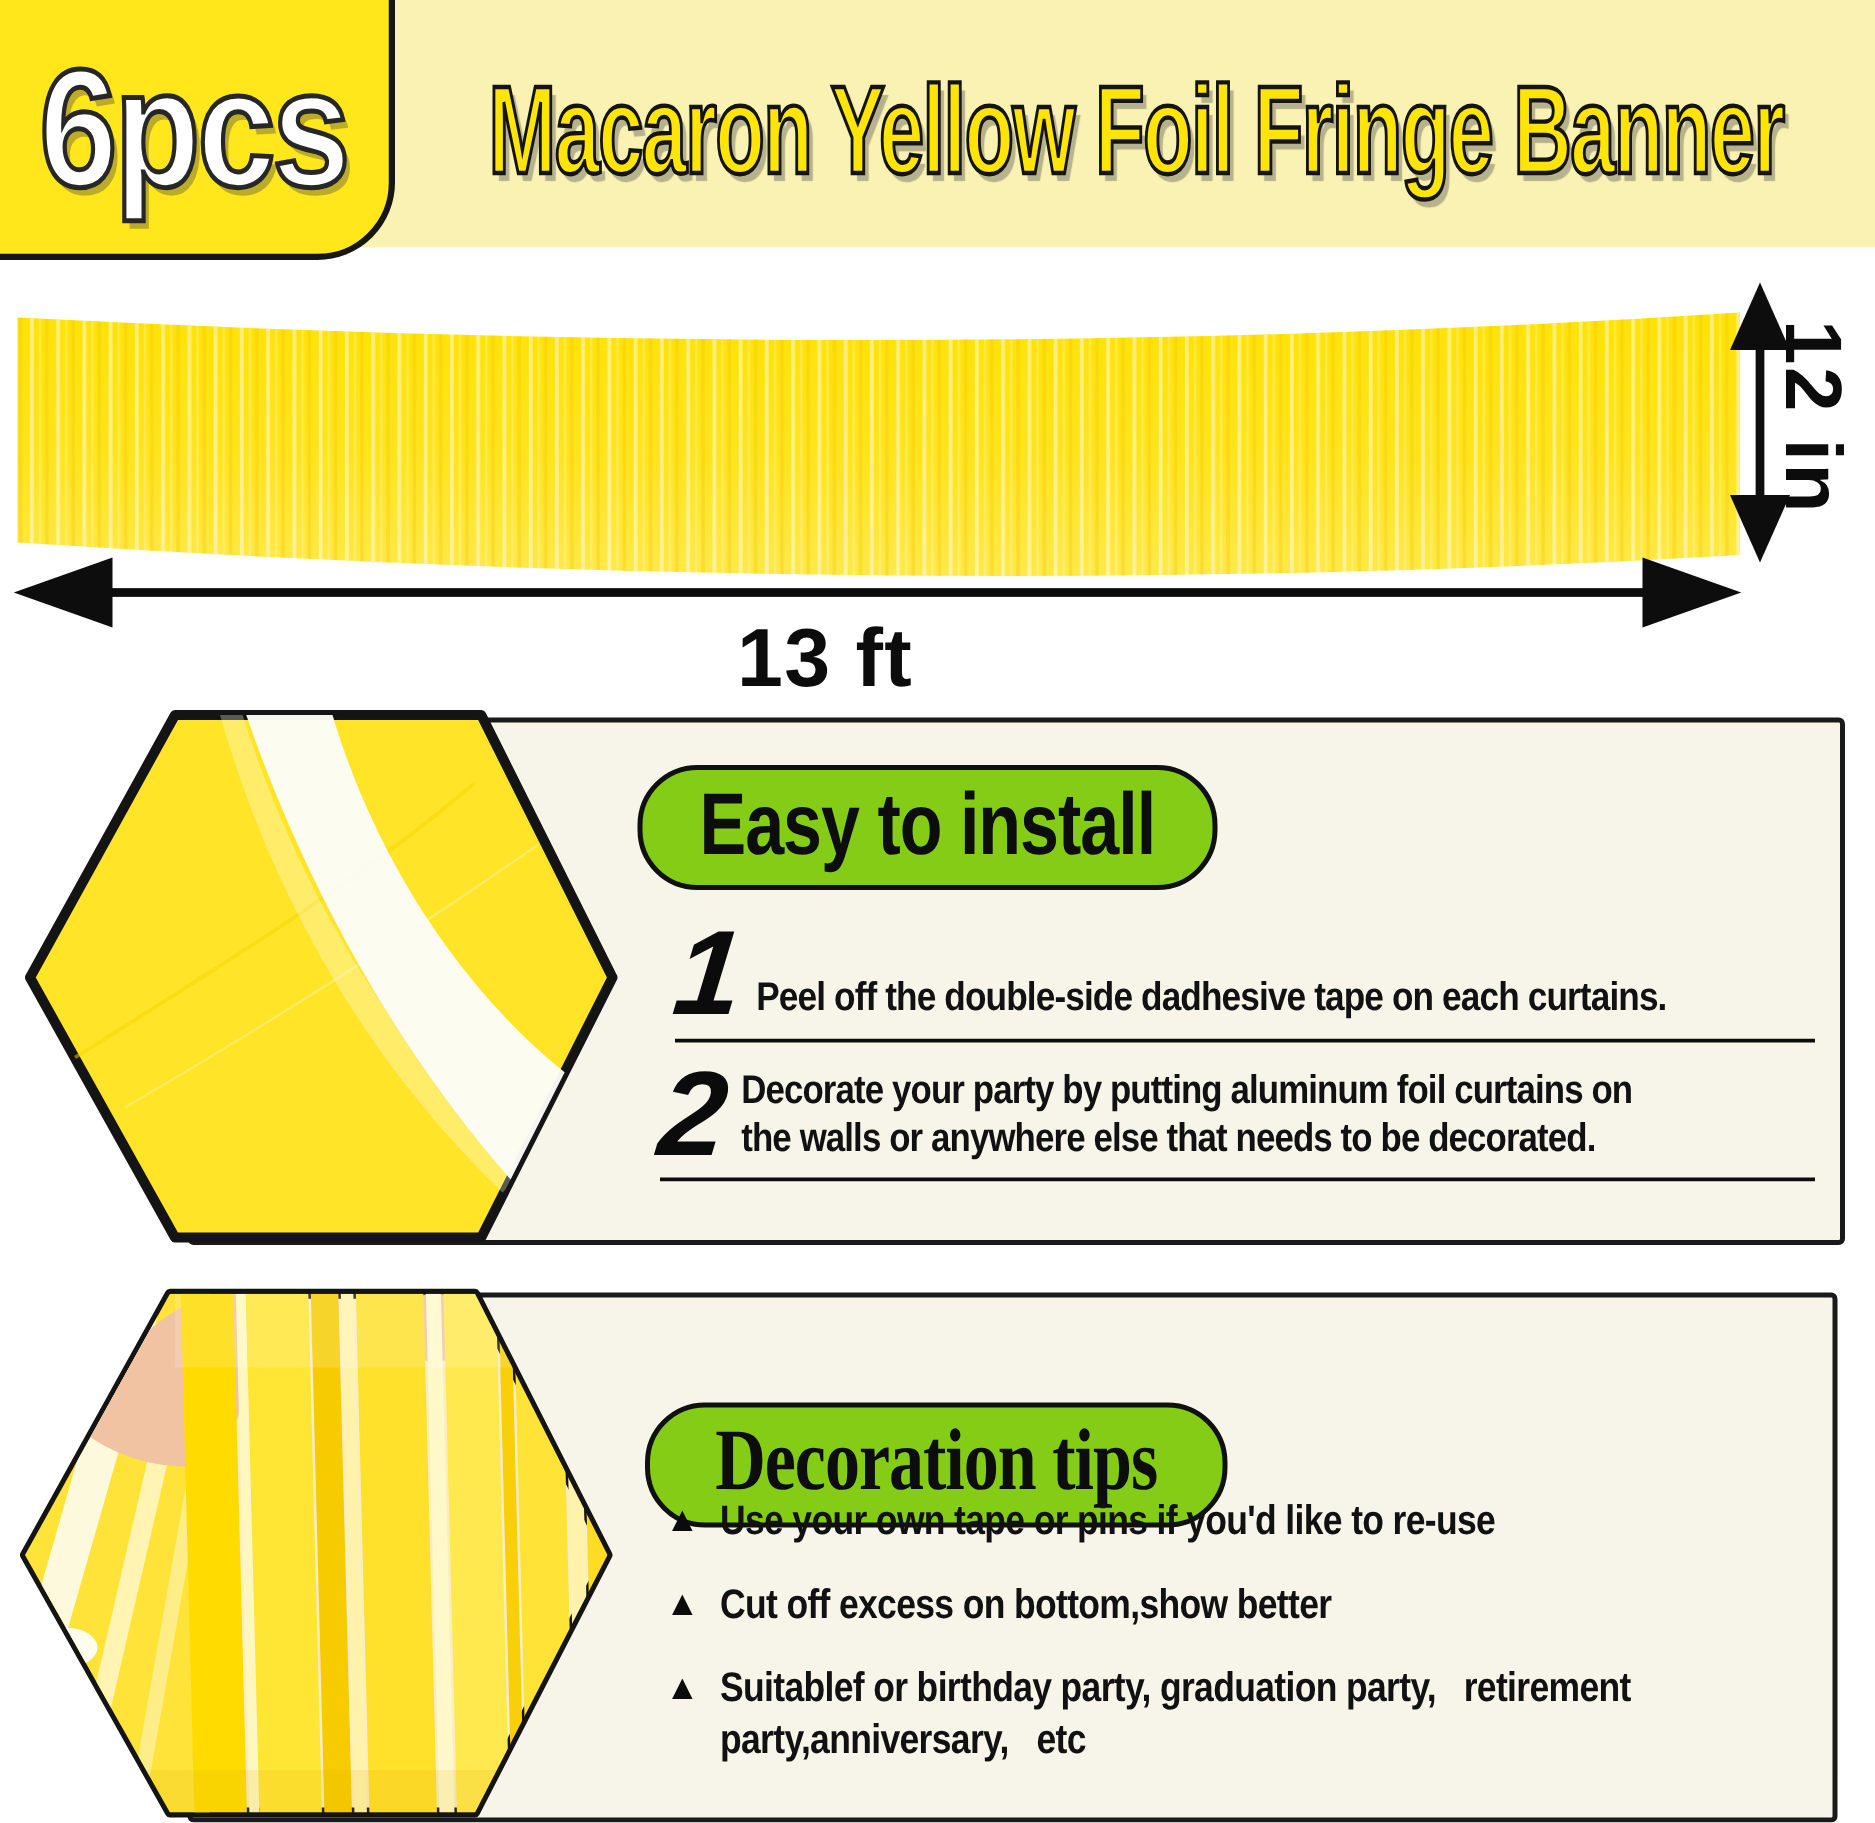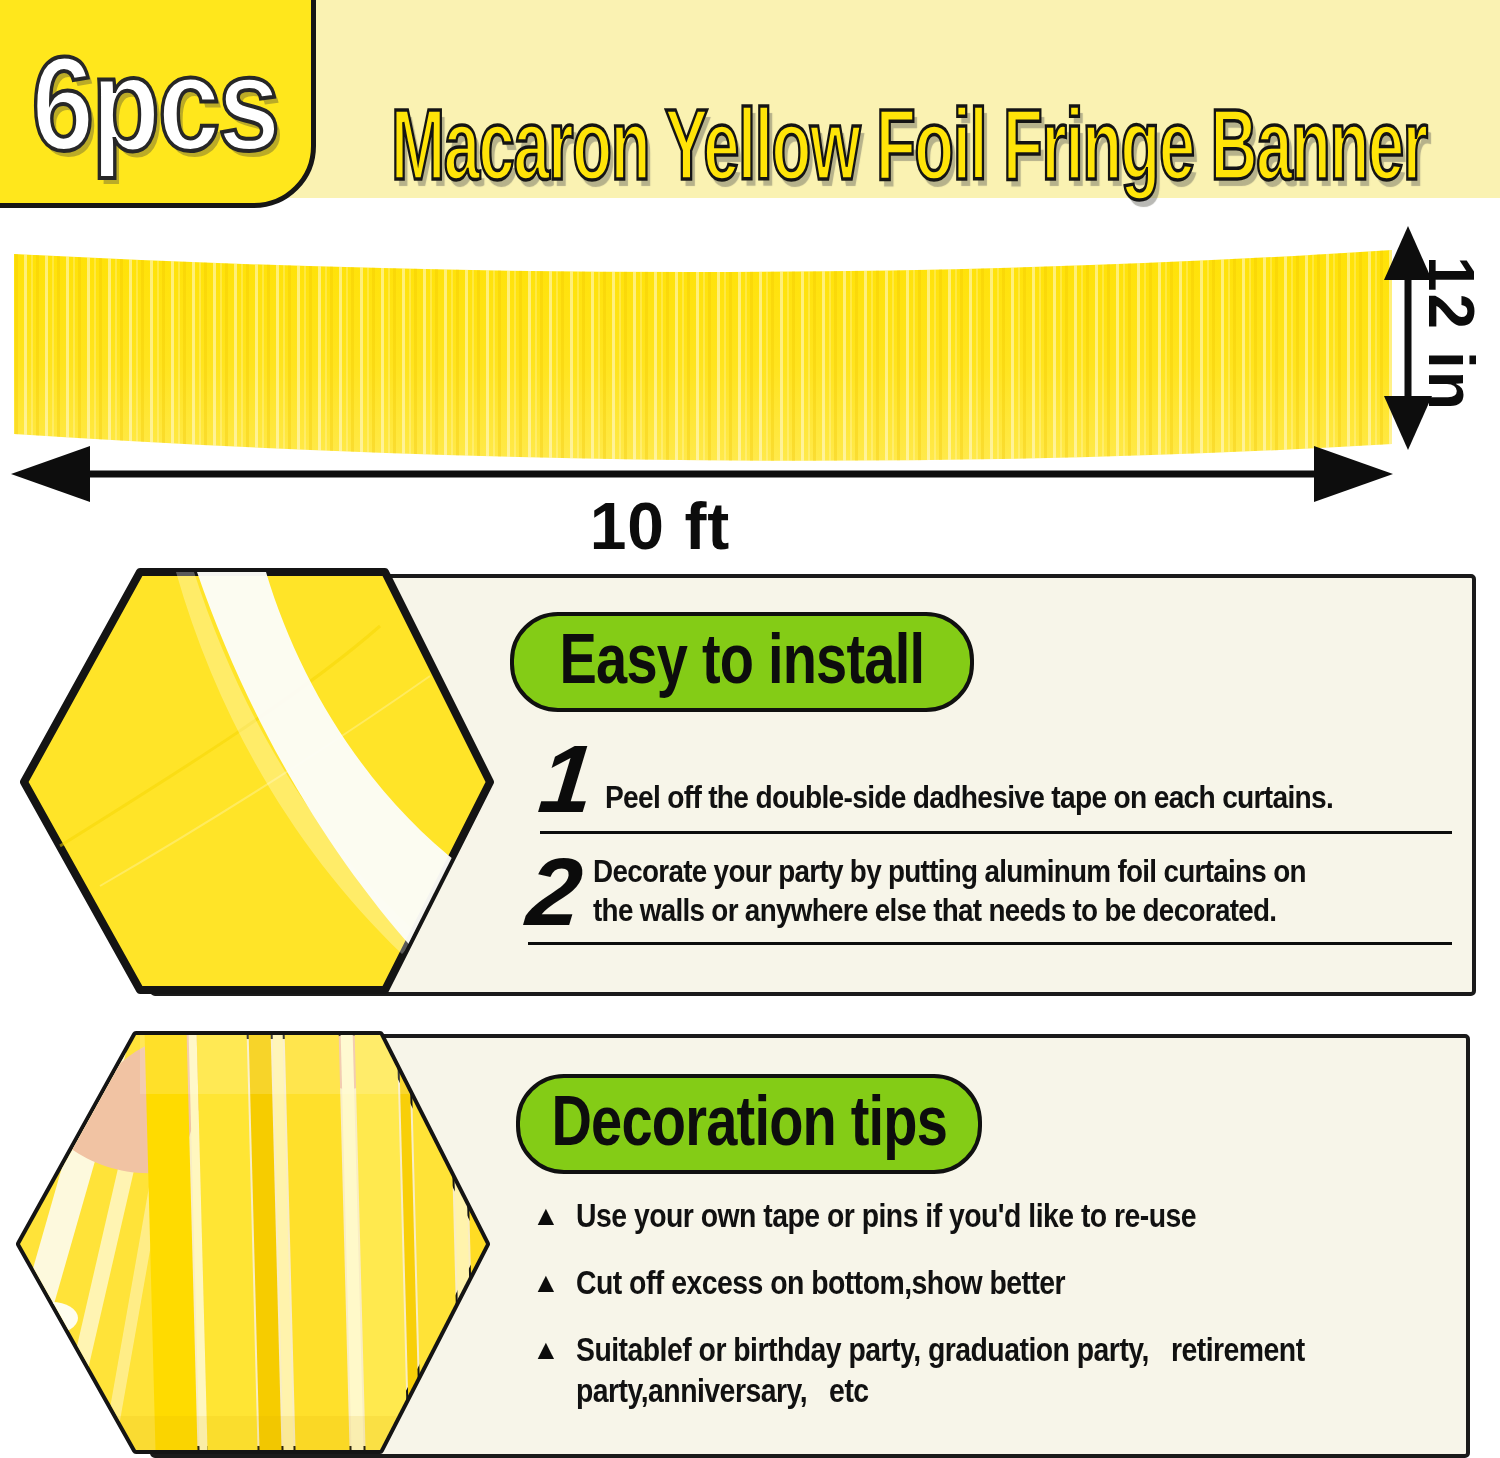--- a/index.html
+++ b/index.html
@@ -22,21 +22,21 @@
   }
   .badge-text{
     font-size:134px;font-weight:700;color:#ffffff;letter-spacing:-3px;
     -webkit-text-stroke:4px #272727;
     text-shadow:5px 6px 0 rgba(60,60,60,.35);
     transform:scaleX(.84);transform-origin:center;
     line-height:1;padding-top:6px;
   }
   .title-wrap{
     left:318px;top:44px;width:1182px;height:120px;
-    display:flex;align-items:center;justify-content:center;z-index:2;margin-top:40px;
+    display:flex;align-items:center;justify-content:center;z-index:2;
   }
   .title-text{
     font-size:100px;font-weight:700;letter-spacing:-2px;white-space:nowrap;
     color:#ffe408;
     -webkit-text-stroke:3.5px #141414;
     text-shadow:6px 7px 1px rgba(100,100,90,.45);
     transform:scaleX(.65);transform-origin:center;line-height:1;
   }
 
   
@@ -55,21 +55,21 @@
     background:#f7f5e9;border:4px solid #1a1a1a;border-radius:5px;z-index:1;
   }
   .panel-1{left:150px;top:574px;width:1318px;height:414px;}
   .panel-2{left:150px;top:1034px;width:1312px;height:416px;}
 
   .pill{
     background:#84cc16;border:4px solid #101010;border-radius:48px;
     display:flex;align-items:center;justify-content:center;z-index:4;
   }
   .pill-1{left:510px;top:612px;width:456px;height:92px;}
-  .pill-2{left:516px;top:1074px;width:458px;height:92px;}
+  .pill-2{left:516px;top:1122px;width:458px;height:92px;font-family:Liberation Serif, serif;}
   .pill-text{
     font-size:70px;font-weight:700;letter-spacing:-1px;white-space:nowrap;
     color:#0d0d0d;transform:scaleX(.8);transform-origin:center;line-height:1;
     padding-bottom:6px;
   }
 
   
   .step{
     display:flex;align-items:flex-end;z-index:4;
     border-bottom:3px solid #0c0c0c;
@@ -131,21 +131,21 @@
   </defs>
   <path d="M14,254 Q750,292 1392,250 L1392,444 Q750,482 14,434 Z" fill="url(#bannerGrad)"></path>
   <path d="M14,254 Q750,292 1392,250 L1392,444 Q750,482 14,434 Z" fill="url(#strands)"></path>
 </svg>
 
 <svg class="abs z2" style="left:8px;top:442px;" width="1388" height="64" viewBox="0 0 1388 64">
   <rect x="55" y="28.5" width="1278" height="7" fill="#0d0d0d"></rect>
   <path d="M3,32 L82,4 L82,60 Z" fill="#0d0d0d"></path>
   <path d="M1385,32 L1306,4 L1306,60 Z" fill="#0d0d0d"></path>
 </svg>
-<div class="abs len-label">10 ft</div>
+<div class="abs len-label">13 ft</div>
 
 <svg class="abs z2" style="left:1372px;top:224px;" width="72" height="228" viewBox="0 0 72 228">
   <rect x="32.5" y="48" width="7" height="132" fill="#0d0d0d"></rect>
   <path d="M36,2 L12,56 L60,56 Z" fill="#0d0d0d"></path>
   <path d="M36,226 L12,172 L60,172 Z" fill="#0d0d0d"></path>
 </svg>
 <div class="abs ht-label">12 in</div>
 
 <div class="abs panel panel-1"></div>
 

